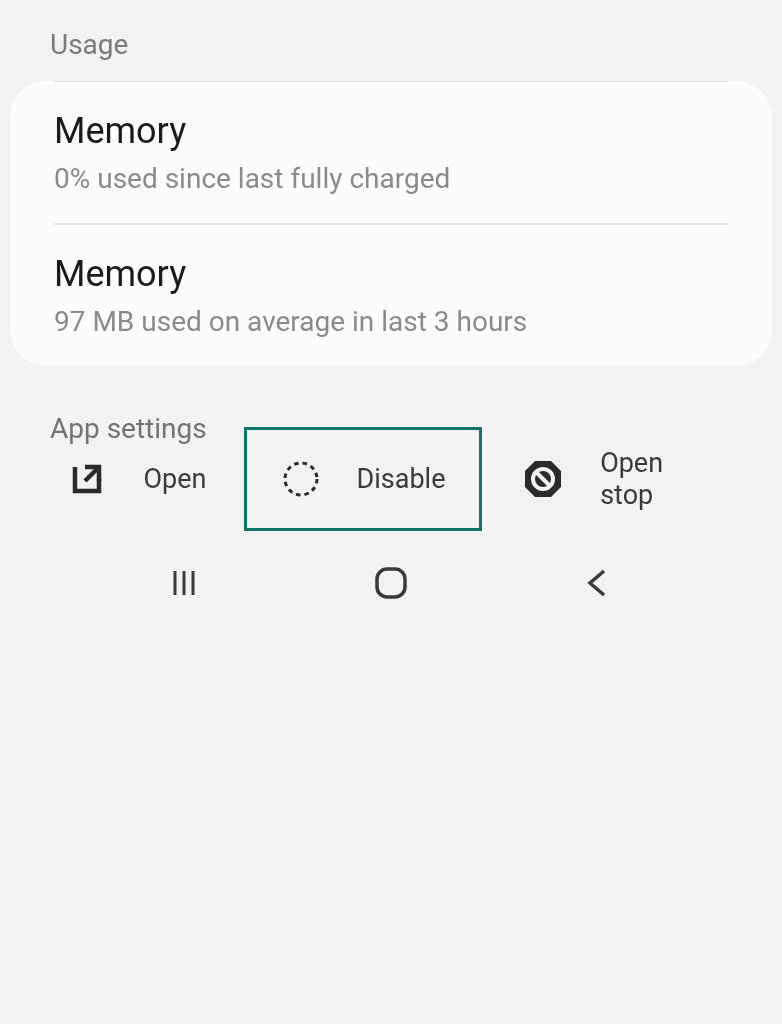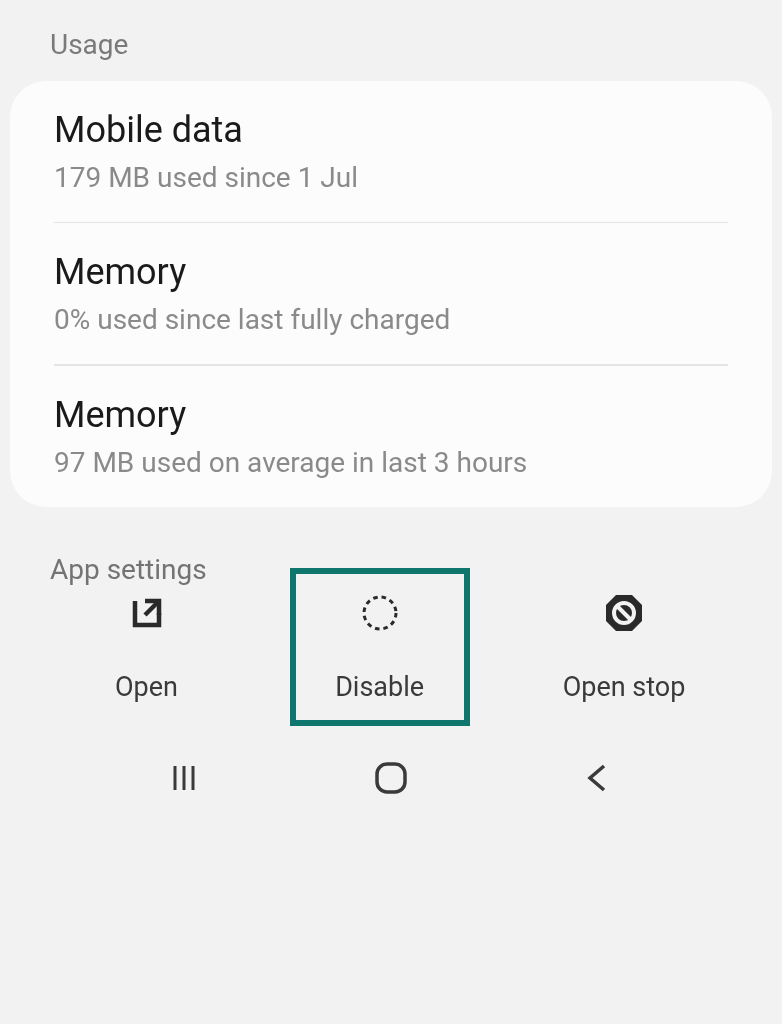--- a/index.html
+++ b/index.html
@@ -45,29 +45,28 @@
       font-weight: 400;
     }
     .bottom-actions {
       display: flex;
       justify-content: space-around;
       padding: 0 30px;
       margin-top: 0;
     }
     .action-button {
       display: flex;
-      flex-direction: column;
       align-items: center;
       justify-content: center;
       gap: 36px;
       padding: 20px 40px;
       min-width: 180px;
     }
     .action-button.highlighted {
-      border: 6px solid #0f766e;
+      border: 3px solid #0f766e;
       padding: 17px 37px;
     }
     .action-icon {
       width: 44px;
       height: 44px;
       display: flex;
       align-items: center;
       justify-content: center;
     }
     .action-label {
@@ -95,24 +94,20 @@
       padding: 46px 50px 0 50px;
       margin-bottom: -18px;
     }
   </style>
 </head>
 <body>
 
 <div class="section-header">Usage</div>
 
 <div class="card">
-  <div class="list-item">
-    <div class="item-title">Mobile data</div>
-    <div class="item-subtitle">179 MB used since 1 Jul</div>
-  </div>
   <div class="divider"></div>
   <div class="list-item">
     <div class="item-title">Memory</div>
     <div class="item-subtitle">0% used since last fully charged</div>
   </div>
   <div class="divider"></div>
   <div class="divider"></div>
   <div class="list-item">
     <div class="item-title">Memory</div>
     <div class="item-subtitle">97 MB used on average in last 3 hours</div>

